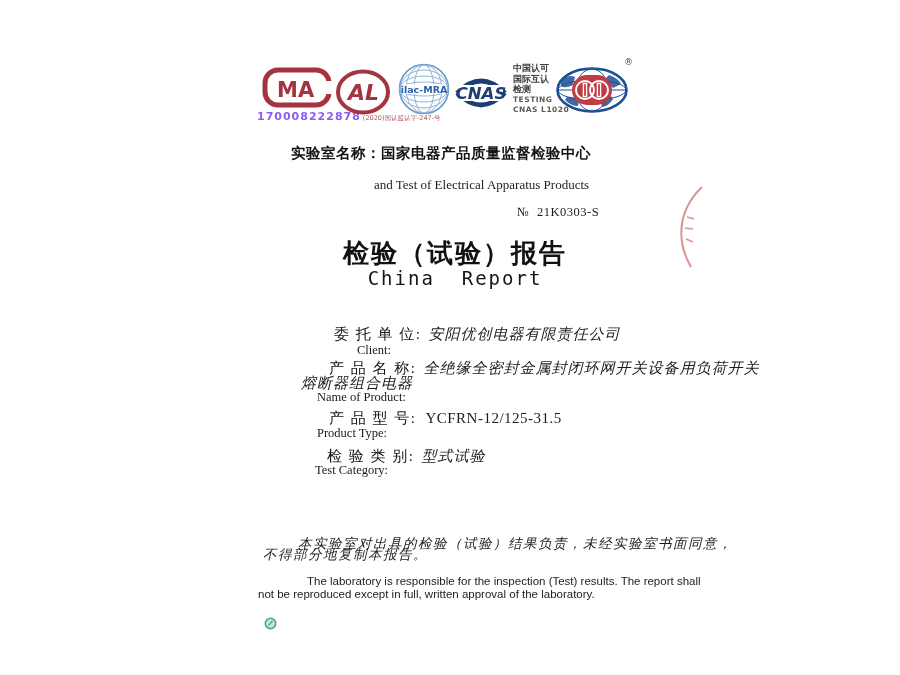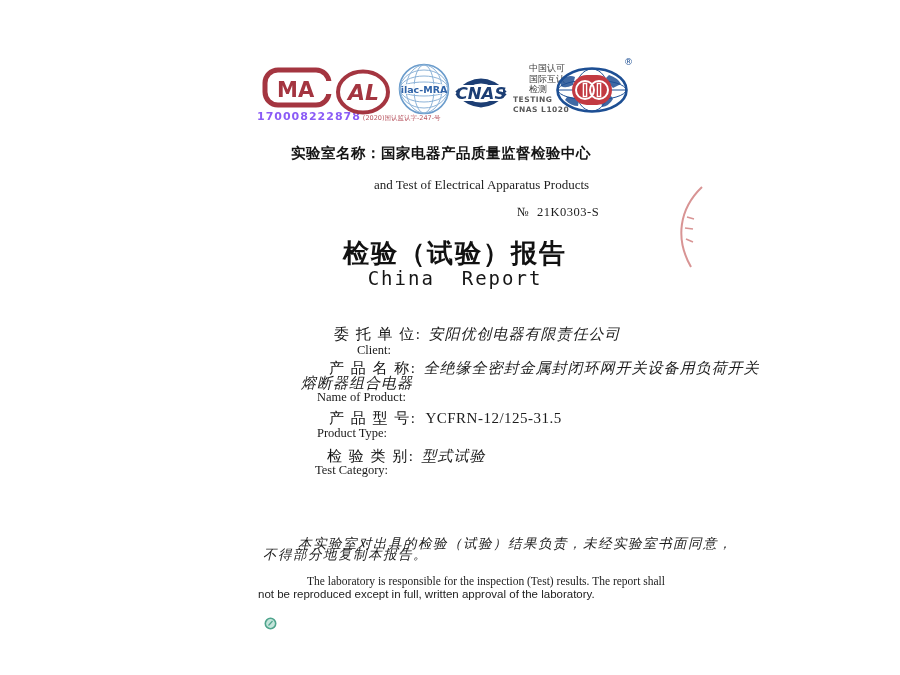--- a/index.html
+++ b/index.html
@@ -6,21 +6,21 @@
   .page{position:relative;width:900px;height:675px;background:#ffffff;overflow:hidden;
         font-family:"Liberation Serif",serif;color:#1c1c1c;}
   .abs{position:absolute;text-align:center;}
 
   
   .cma-num{position:absolute;left:257px;top:106px;white-space:nowrap;}
   .cma-num .num{font-family:"DejaVu Sans",sans-serif;font-weight:bold;font-size:11px;
                 color:#8b5cf6;letter-spacing:1px;}
   .cma-num .cert{font-family:"DejaVu Sans",sans-serif;font-size:6.5px;color:#b85560;margin-left:2px;}
   .accr{position:absolute;left:513px;top:63px;line-height:10.5px;}
-  .accr .zh{font-family:"DejaVu Sans",sans-serif;font-weight:normal;font-size:9px;color:#3d3d3d;margin-left:16px;}
+  .accr .zh{font-family:"DejaVu Sans",sans-serif;font-weight:bold;font-size:9px;color:#3d3d3d;}
   .accr .en{font-family:"DejaVu Sans",sans-serif;font-weight:bold;font-size:7.5px;color:#5a5a5a;letter-spacing:.5px;}
   .reg{position:absolute;left:624px;top:57px;font-family:"DejaVu Sans",sans-serif;
        font-size:9px;color:#1d4f94;}
 
   
   .lab-zh{position:absolute;left:291px;top:144px;font-family:"DejaVu Sans",sans-serif;
           font-weight:bold;font-size:14.5px;color:#141414;letter-spacing:.5px;}
   .lab-en1{position:absolute;left:312px;top:162px;font-size:13px;white-space:nowrap;}
   .lab-en1 .val{margin-left:13px;}
   .lab-en2{position:absolute;left:374px;top:177px;font-size:13px;}
@@ -47,21 +47,21 @@
   .f2{left:329px;top:359px;} .f2b{left:301px;top:374px;font-size:15px;font-style:italic;
       letter-spacing:1px;position:absolute;} .f2en{left:317px;top:390px;}
   .f3{left:329px;top:409px;} .f3en{left:317px;top:426px;}
   .f4{left:327px;top:447px;} .f4en{left:315px;top:463px;}
 
   
   .d-zh1{position:absolute;left:298px;top:535px;font-size:13.5px;font-style:italic;
          letter-spacing:1.5px;white-space:nowrap;}
   .d-zh2{position:absolute;left:263px;top:546px;font-size:13.5px;font-style:italic;
          letter-spacing:1.5px;white-space:nowrap;}
-  .d-en1{position:absolute;left:307px;top:575px;font-family:Liberation Serif, serif;
+  .d-en1{position:absolute;left:307px;top:575px;font-family:Liberation Sans, sans-serif;
          font-size:11.5px;color:#222;white-space:nowrap;}
   .d-en2{position:absolute;left:258px;top:588px;font-family:"Liberation Sans",sans-serif;
          font-size:11.5px;color:#222;white-space:nowrap;}
 
   .green-mark{position:absolute;left:264px;top:616px;opacity:.9;}
   .stamp{position:absolute;left:664px;top:183px;opacity:.8;}
 </style>
 </head>
 <body>
 

